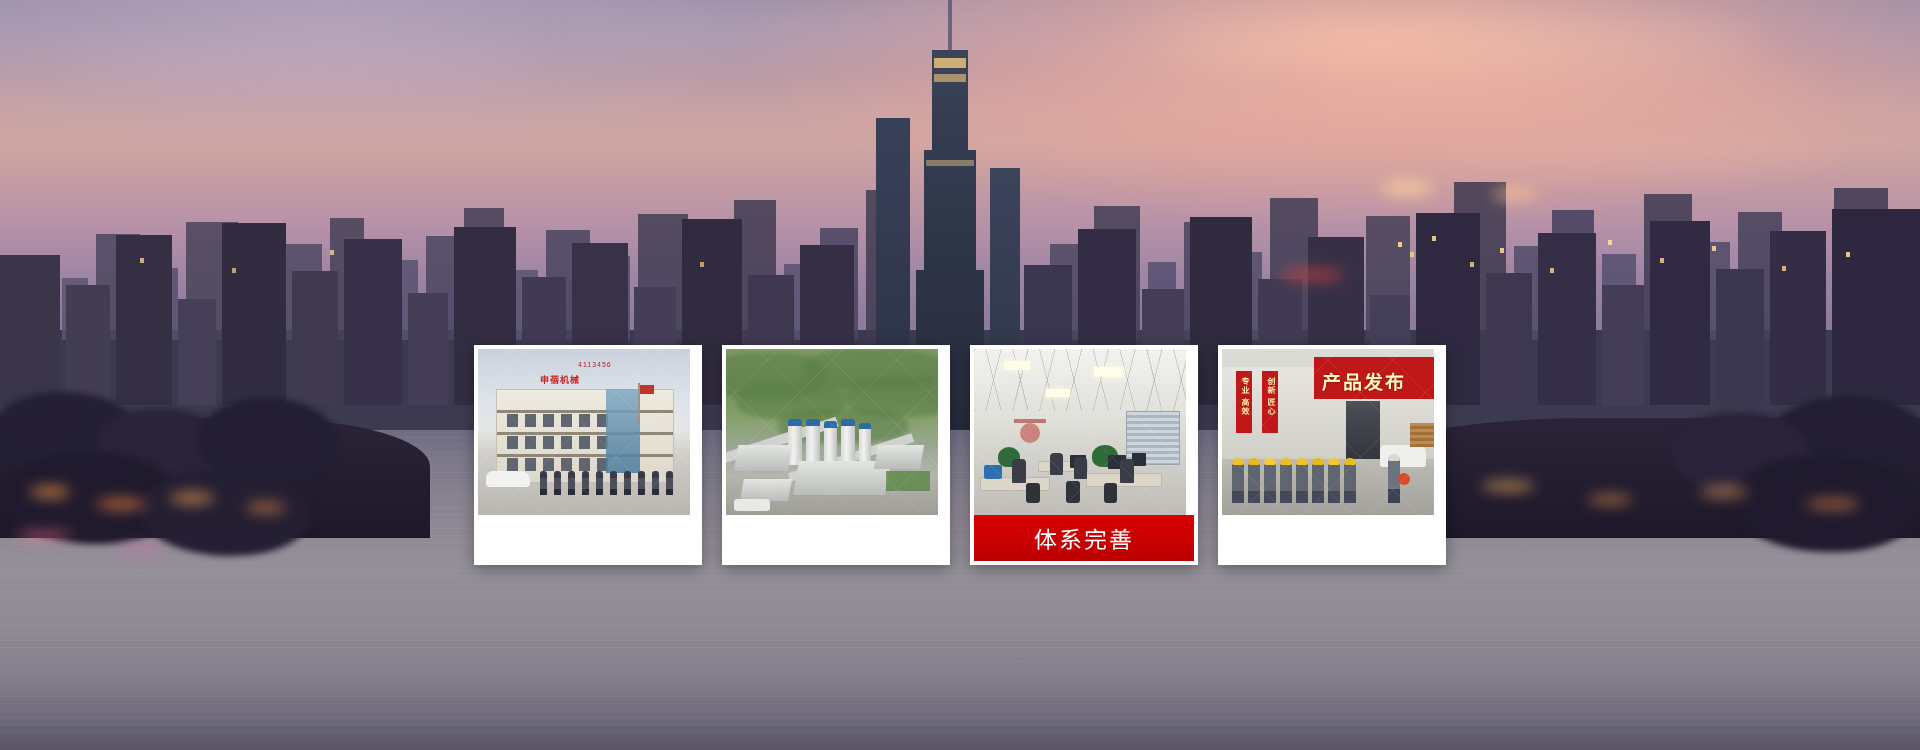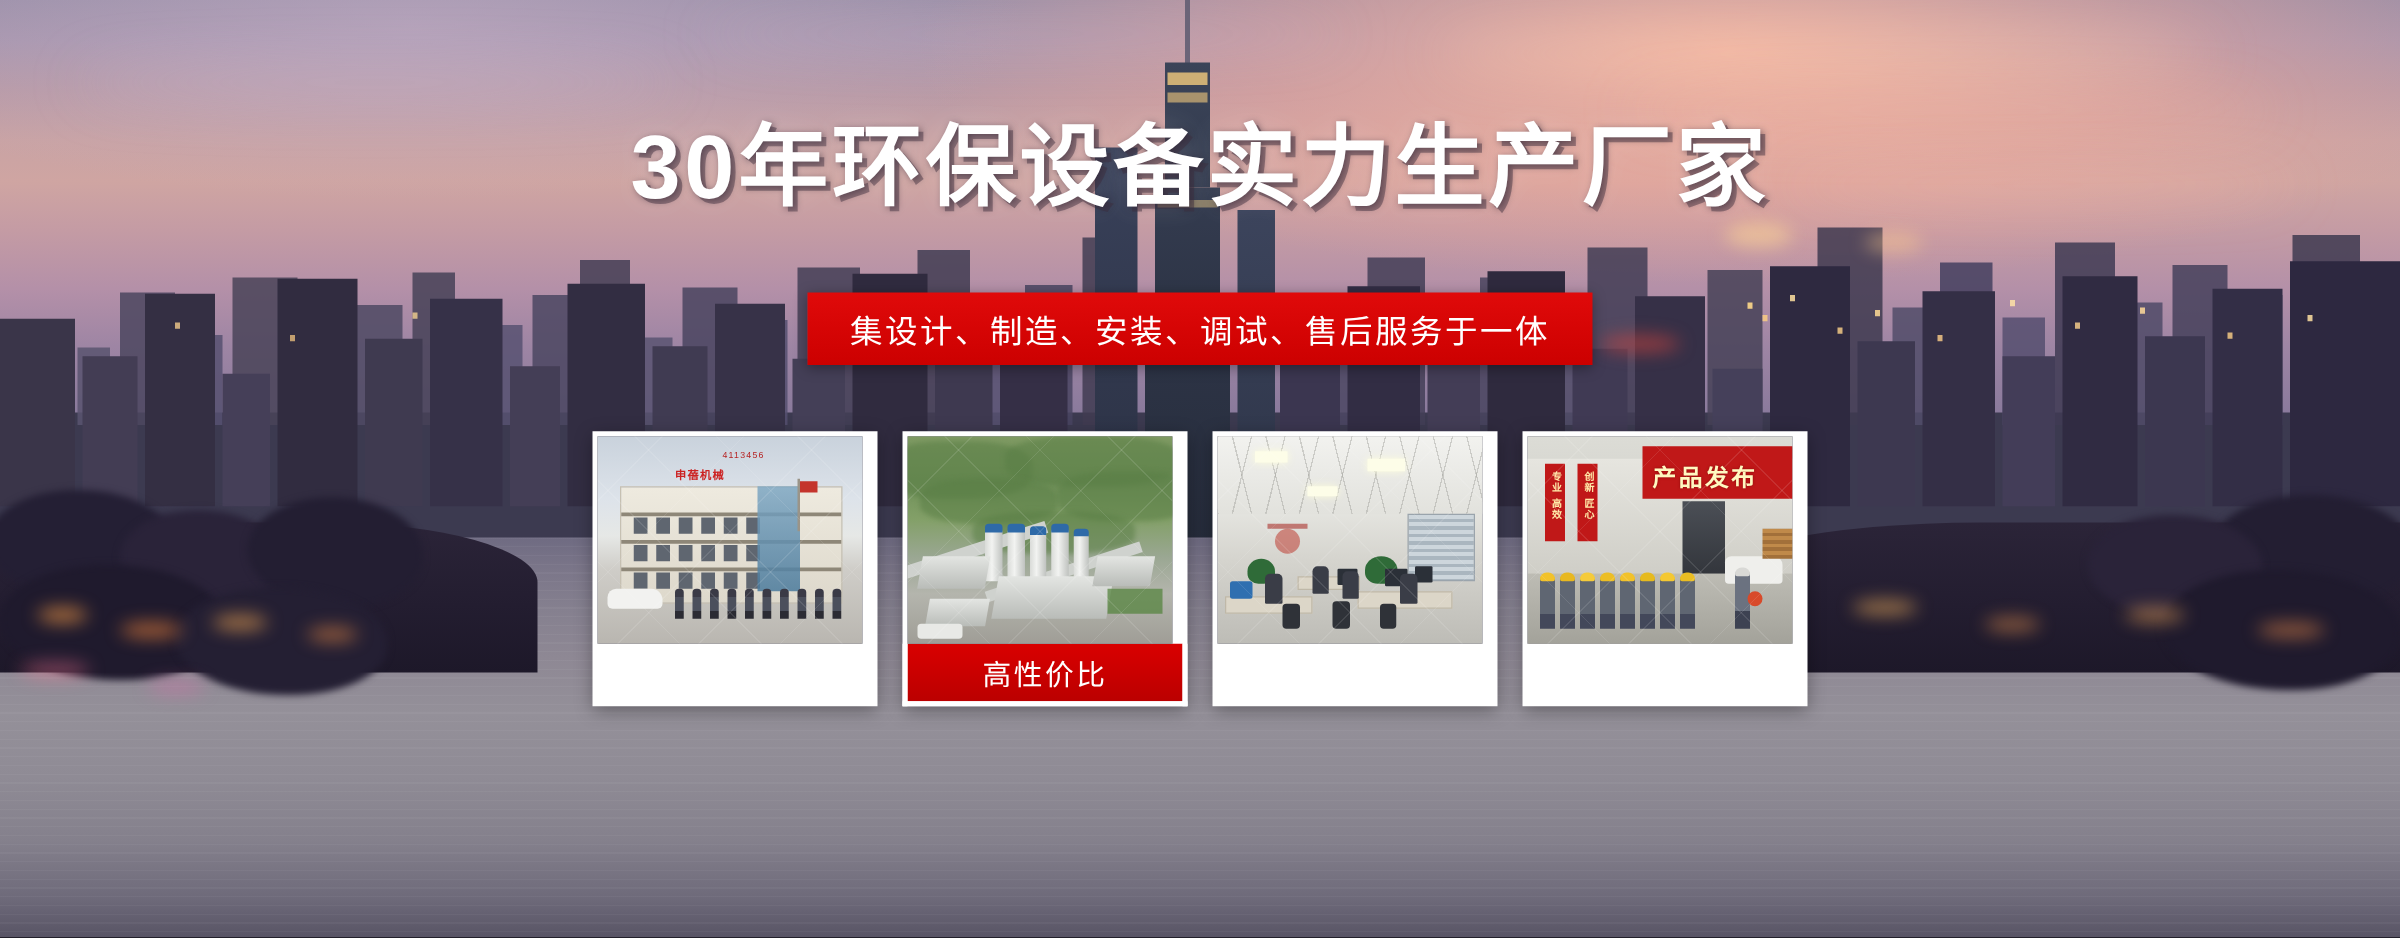--- a/index.html
+++ b/index.html
@@ -330,23 +330,21 @@
   <div class="glow" style="left:96px;top:498px;width:50px;height:12px;background:rgba(255,140,60,.6);"></div>
   <div class="glow" style="left:170px;top:492px;width:44px;height:12px;background:rgba(255,175,85,.6);"></div>
   <div class="glow" style="left:246px;top:502px;width:40px;height:11px;background:rgba(255,150,70,.55);"></div>
   <div class="glow" style="left:16px;top:530px;width:56px;height:12px;background:rgba(255,120,150,.45);"></div>
   <div class="glow" style="left:118px;top:544px;width:46px;height:11px;background:rgba(220,110,170,.45);"></div>
   <div class="glow" style="left:1482px;top:480px;width:52px;height:12px;background:rgba(255,185,95,.55);"></div>
   <div class="glow" style="left:1588px;top:494px;width:44px;height:11px;background:rgba(255,160,80,.5);"></div>
   <div class="glow" style="left:1700px;top:486px;width:48px;height:12px;background:rgba(255,175,90,.5);"></div>
   <div class="glow" style="left:1806px;top:498px;width:54px;height:12px;background:rgba(255,150,75,.5);"></div>
 
-  <div class="headline">30年环保设备实力生产厂家</div>
-
-  <div class="subbar">集设计、制造、安装、调试、售后服务于一体</div>
+
 
   <div class="cards">
 
     <div class="card">
       <div class="card-photo">
         <div class="p1">
           <div class="phone">4113456</div>
           <div class="sign">申蓓机械</div>
           <div class="hq">
             <div class="hqband" style="top:20px;"></div>
@@ -412,21 +410,20 @@
           <div class="silotop" style="left:133px;top:74px;width:12px;height:6px;"></div>
           <div class="shed" style="left:10px;top:96px;width:54px;height:26px;"></div>
           <div class="shed" style="left:70px;top:112px;width:92px;height:34px;"></div>
           <div class="shed" style="left:150px;top:96px;width:46px;height:24px;"></div>
           <div class="shed" style="left:16px;top:130px;width:48px;height:22px;"></div>
           <div style="position:absolute;left:8px;top:150px;width:36px;height:12px;background:#e8e9e6;border-radius:3px;"></div>
           <div style="position:absolute;left:160px;top:122px;width:44px;height:20px;background:#56843f;opacity:.75;"></div>
         </div>
         <div class="wm"></div>
       </div>
-      <div class="card-label">高性价比</div>
     </div>
 
     <div class="card">
       <div class="card-photo">
         <div class="p3">
           <div class="ceil"></div>
           <div class="ceilgrid"></div>
           <div class="panel" style="left:30px;top:12px;width:26px;height:9px;"></div>
           <div class="panel" style="left:120px;top:18px;width:30px;height:10px;"></div>
           <div class="panel" style="left:72px;top:40px;width:24px;height:8px;"></div>
@@ -445,20 +442,21 @@
           <div class="worker" style="left:76px;top:104px;width:13px;height:22px;"></div>
           <div class="worker" style="left:100px;top:108px;width:13px;height:22px;"></div>
           <div class="worker" style="left:146px;top:110px;width:14px;height:24px;"></div>
           <div class="chair" style="left:52px;top:134px;width:14px;height:20px;"></div>
           <div class="chair" style="left:92px;top:132px;width:14px;height:22px;"></div>
           <div class="chair" style="left:130px;top:134px;width:13px;height:20px;"></div>
           <div style="position:absolute;left:10px;top:116px;width:18px;height:14px;background:#2f6fb0;border-radius:2px;"></div>
         </div>
         <div class="wm"></div>
       </div>
+      <div class="card-label">体系完善</div>
     </div>
 
     <div class="card">
       <div class="card-photo">
         <div class="p4">
           <div class="wall"></div>
           <div class="rbanner" style="left:92px;top:8px;width:120px;height:42px;"></div>
           <div class="bigchar" style="left:100px;top:18px;">产品发布</div>
           <div class="rbanner" style="left:14px;top:22px;width:16px;height:62px;"></div>
           <div class="rtext" style="left:17px;top:28px;writing-mode:vertical-rl;">专业 高效</div>

